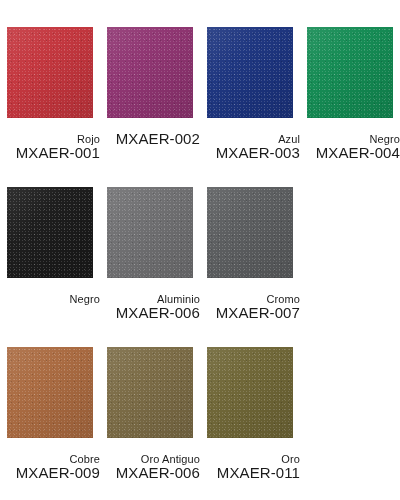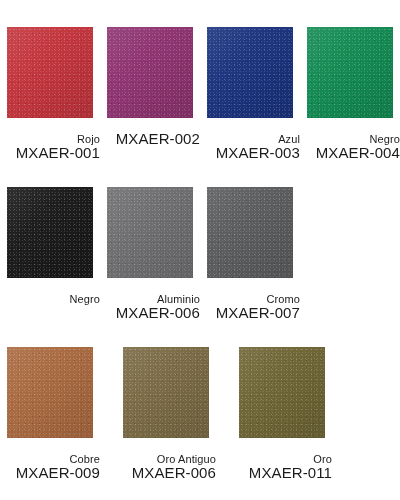--- a/index.html
+++ b/index.html
@@ -25,21 +25,21 @@
     display: flex;
     flex-direction: column;
   }
 
   .swatch-row {
     display: flex;
     flex-direction: row;
     justify-content: flex-start;
     height: 165px;
   }
-  .swatch-row:last-child { height: 158px; gap: 16px; }
+  .swatch-row:last-child { height: 158px; }
 
   .swatch-cell {
     width: 100px;
     display: flex;
     flex-direction: column;
     align-items: center;
     box-sizing: border-box;
   }
 
   .swatch-chip {

